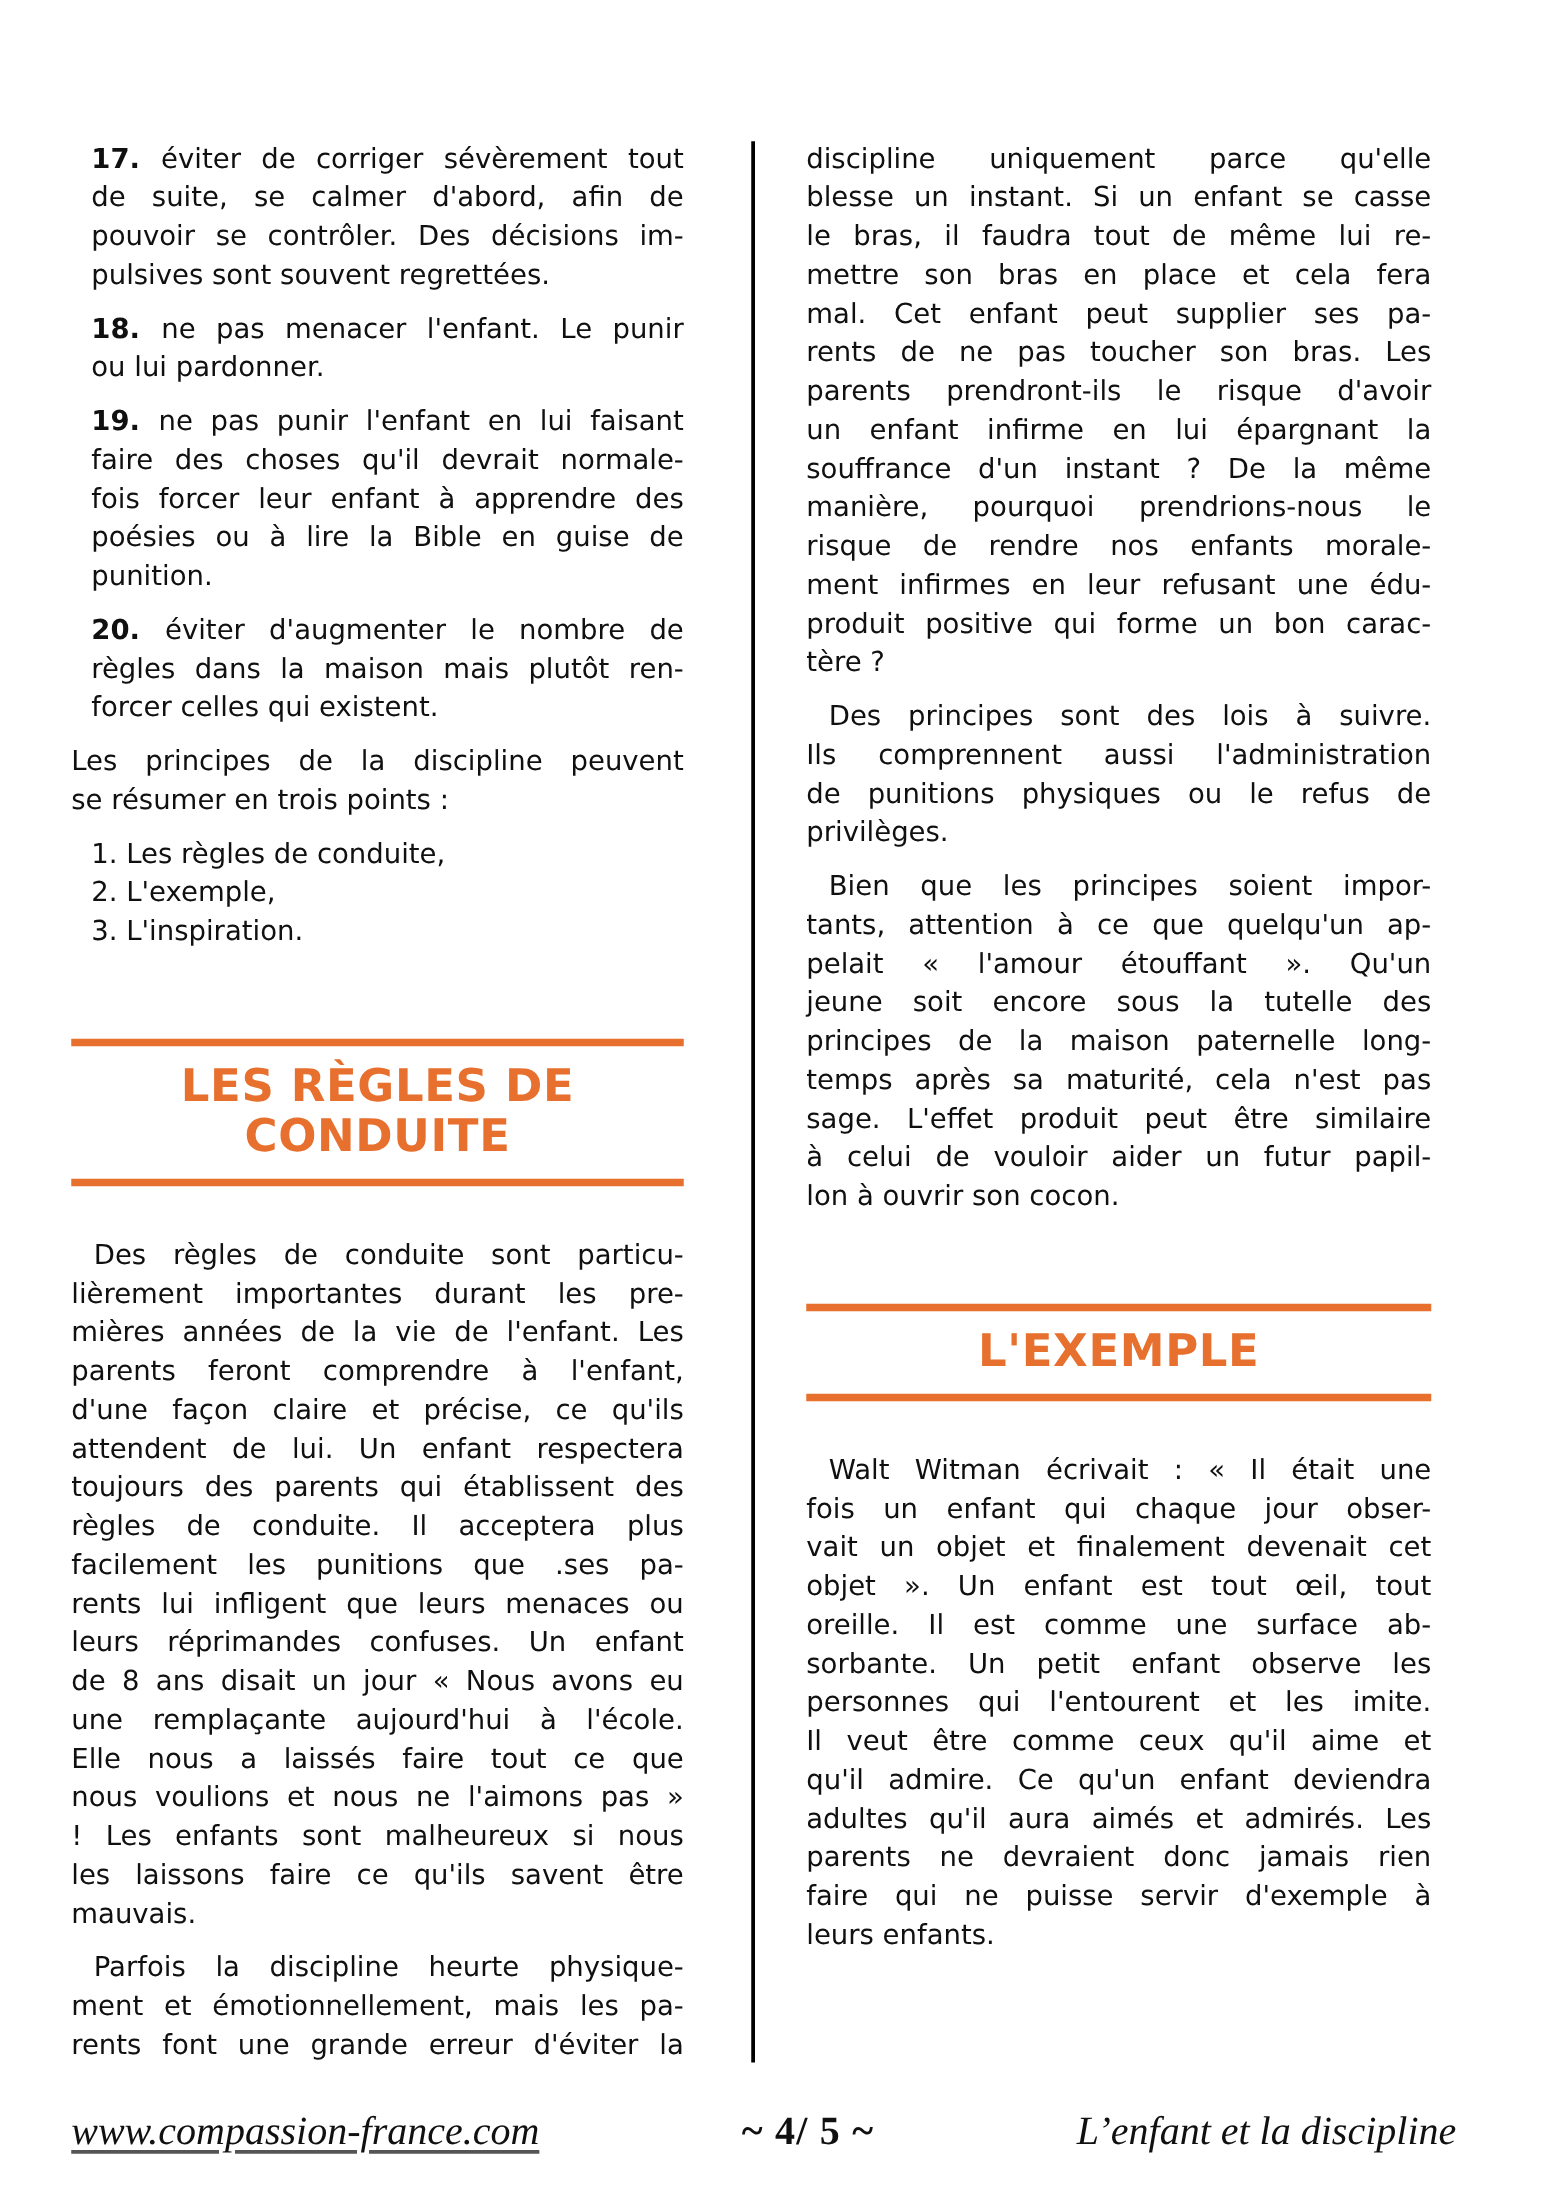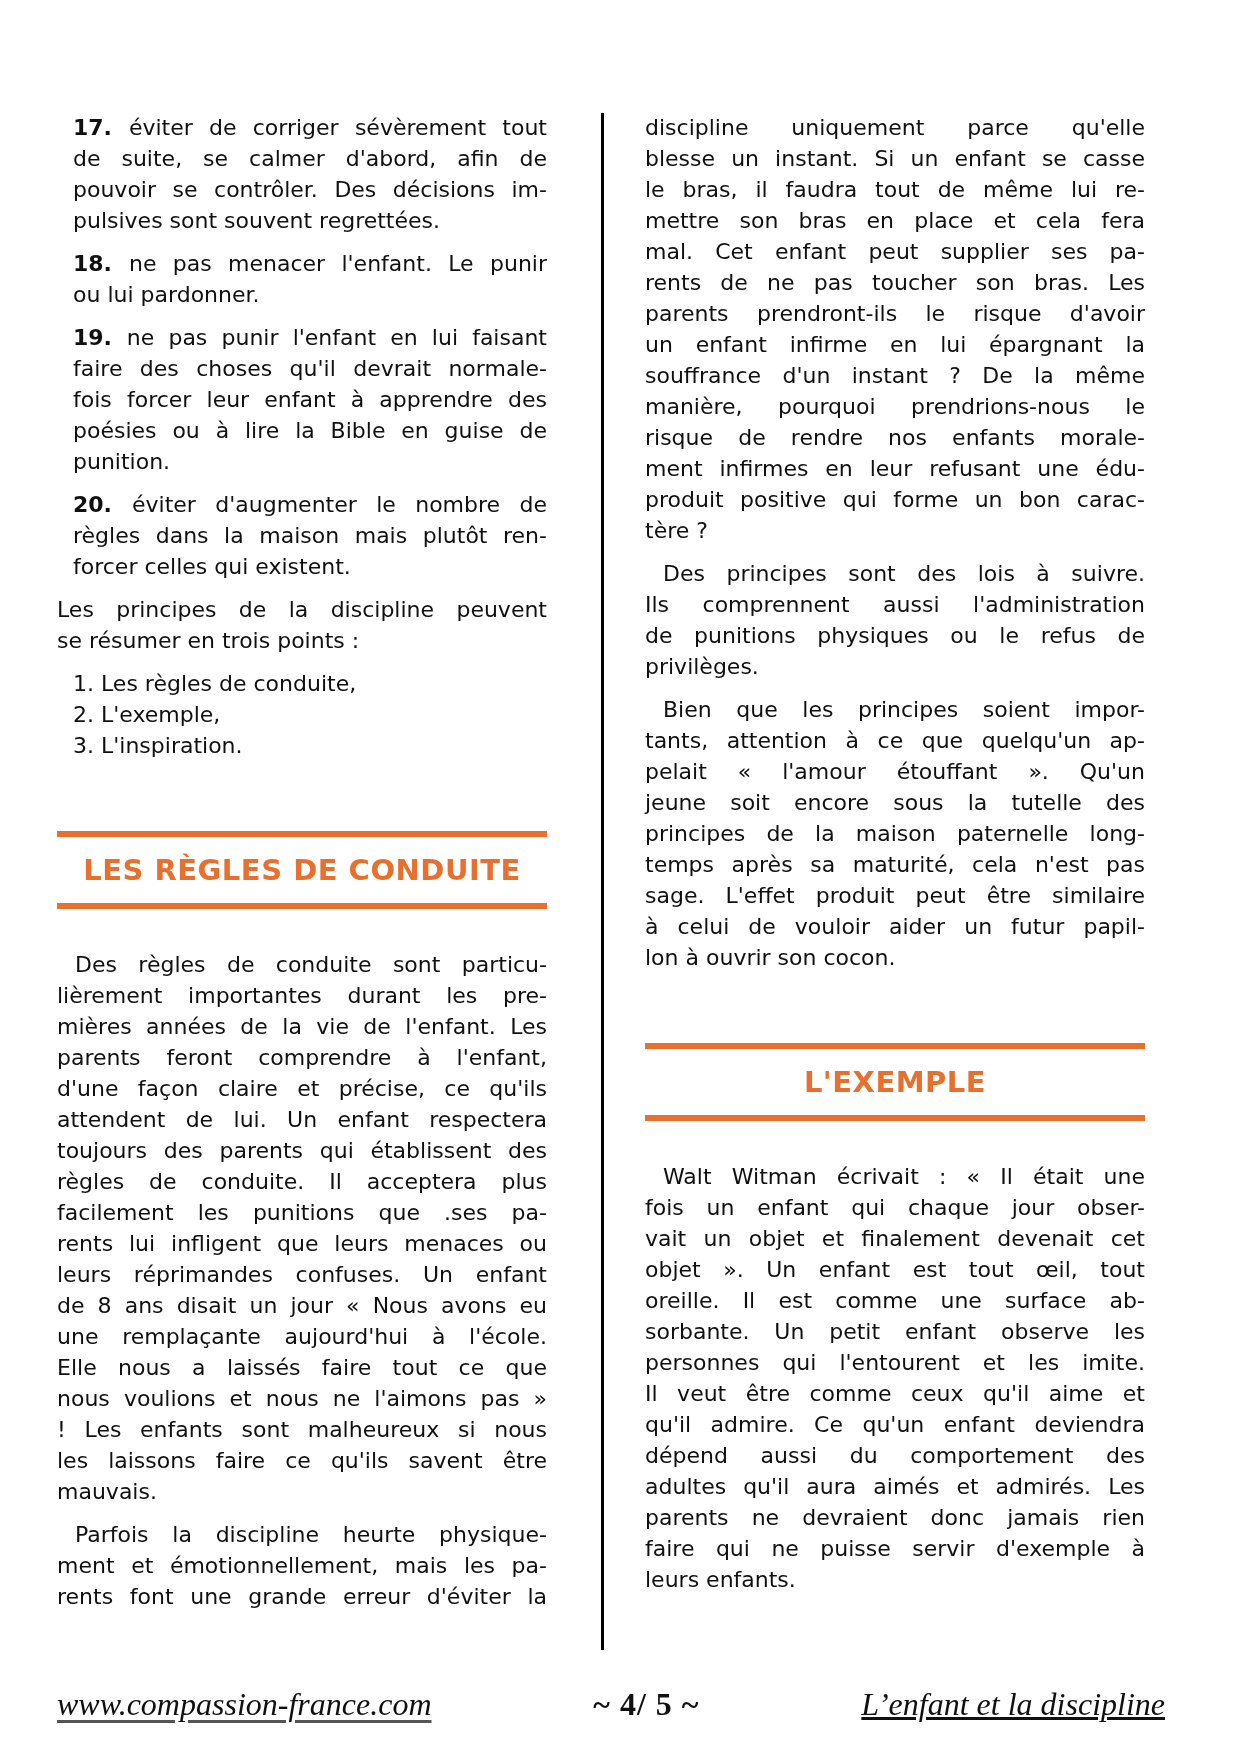--- a/index.html
+++ b/index.html
@@ -21,35 +21,35 @@
   .pline.last { text-align-last:left; }
   .num { font-weight:bold; }
 
   .plist { margin:0 0 12px 16px; }
   .litem { line-height:31px; }
 
   .heading-block { margin-top:70px; margin-bottom:40px; }
   .hrule { height:6px; background:var(--accent); }
   .htext {
     margin:13px 0; text-align:center; font-weight:bold;
-    font-size:29px; line-height:40px; color:var(--accent); letter-spacing:0.5px;
+    font-size:36px; line-height:40px; color:var(--accent); letter-spacing:0.5px;
   }
 
   .footer {
     position:absolute; left:57px; top:1686px; width:1108px;
     display:flex; justify-content:space-between; align-items:baseline;
     font-family:"Liberation Serif", serif; font-size:32px;
   }
   .f-left {
     font-style:italic;
     text-decoration:underline; text-decoration-color:#555; text-underline-offset:5px;
     cursor:pointer;
   }
   .f-center { font-weight:bold; letter-spacing:1px; }
-  .f-right { font-style:italic;text-decoration:underline; }
+  .f-right { font-style:italic; }
 </style>
 </head>
 <body>
 
 <div class="page">
   <div class="col col-left" id="col-left">
       <div class="para numbered">
         <div class="pline"><b class="num">17. </b>éviter de corriger sévèrement tout</div>
         <div class="pline">de suite, se calmer d'abord, afin de</div>
         <div class="pline">pouvoir se contrôler. Des décisions im-</div>
@@ -154,21 +154,20 @@
       <div class="para indent">
         <div class="pline">Walt Witman écrivait : « Il était une</div>
         <div class="pline">fois un enfant qui chaque jour obser-</div>
         <div class="pline">vait un objet et finalement devenait cet</div>
         <div class="pline">objet ». Un enfant est tout œil, tout</div>
         <div class="pline">oreille. Il est comme une surface ab-</div>
         <div class="pline">sorbante. Un petit enfant observe les</div>
         <div class="pline">personnes qui l'entourent et les imite.</div>
         <div class="pline">Il veut être comme ceux qu'il aime et</div>
         <div class="pline">qu'il admire. Ce qu'un enfant deviendra</div>
-        <div class="pline">dépend aussi du comportement des</div>
         <div class="pline">adultes qu'il aura aimés et admirés. Les</div>
         <div class="pline">parents ne devraient donc jamais rien</div>
         <div class="pline">faire qui ne puisse servir d'exemple à</div>
         <div class="pline last">leurs enfants.</div>
       </div>
     </div>
 
   <div class="footer">
     <span class="f-left">www.compassion-france.com</span>
     <span class="f-center">~ 4/ 5 ~</span>

